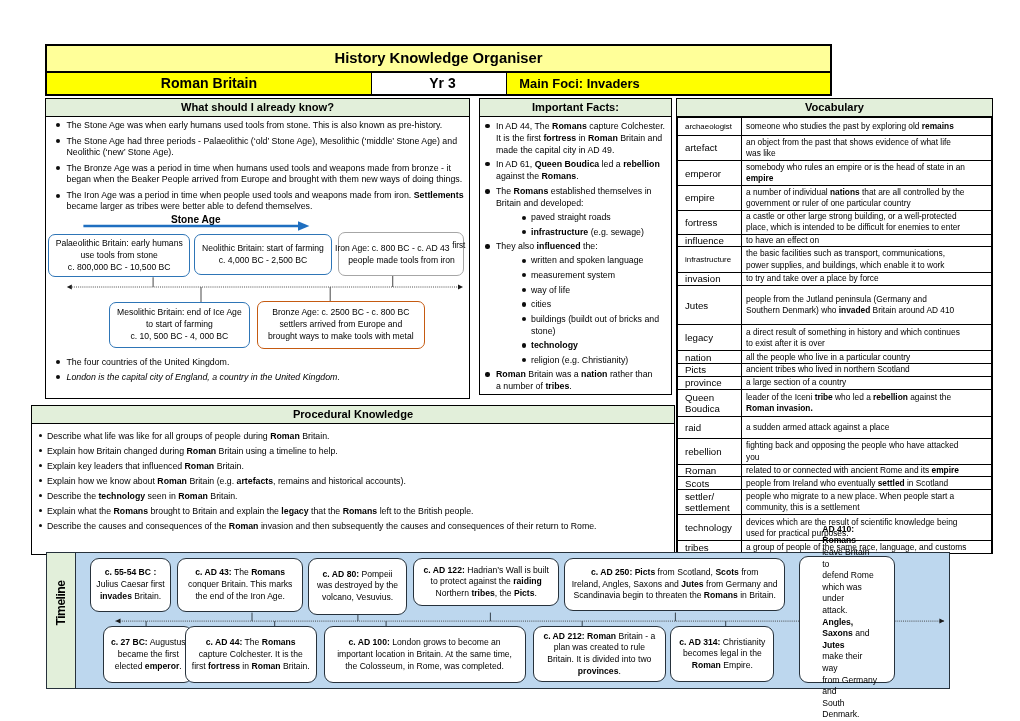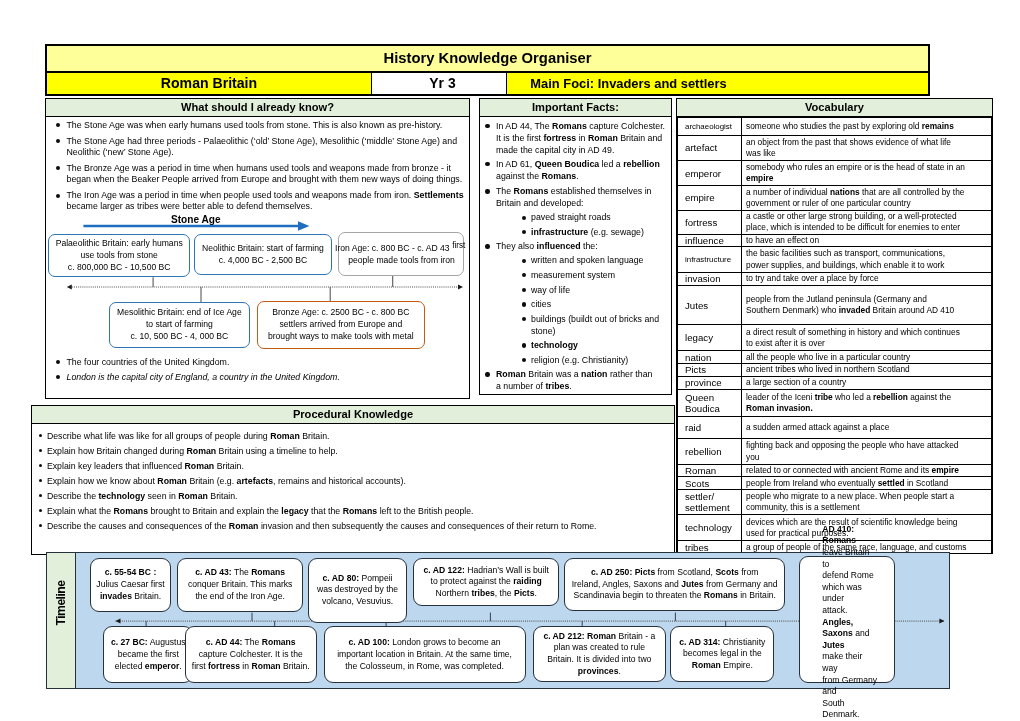--- a/index.html
+++ b/index.html
@@ -2,21 +2,21 @@
 <html><head>
 <meta charset="utf-8">
 <style>
   html,body{margin:0;padding:0;}
   body{width:1020px;height:721px;background:#fff;overflow:hidden;
        font-family:"Liberation Sans",sans-serif;}
   .page{position:relative;width:1020px;height:721px;}
   b{font-weight:bold;}
 
   
-  .hdr{position:absolute;left:45px;top:44px;width:885px;border:2px solid #000;box-sizing:border-box;}
+  .hdr{position:absolute;left:45px;top:44px;width:787px;border:2px solid #000;box-sizing:border-box;}
   .hdr-title{background:#ffff99;text-align:center;font-weight:bold;font-size:14.8px;
              line-height:25px;height:25px;border-bottom:2px solid #000;color:#000;}
   .hdr-row{display:flex;height:21px;background:#ffff00;}
   .hdr-topic{flex:0 0 325px;text-align:center;font-weight:bold;font-size:14.1px;line-height:21px;
              border-right:1.5px solid #000;box-sizing:border-box;}
   .hdr-year{flex:0 0 135px;background:#fff;text-align:center;font-weight:bold;font-size:13.9px;
             line-height:21px;border-right:1.5px solid #000;box-sizing:border-box;padding-left:7px;}
   .hdr-foci{flex:1;text-align:center;font-weight:bold;font-size:12.9px;line-height:21px;padding-right:178px;}
 
   
@@ -292,21 +292,21 @@
  <line x1="535.2" y1="68.1" x2="535.2" y2="76.1" stroke="#26313b" stroke-width="0.9"></line>
  <line x1="628.4" y1="59.6" x2="628.4" y2="68.1" stroke="#26313b" stroke-width="0.9"></line>
  <line x1="678.7" y1="68.1" x2="678.7" y2="76.1" stroke="#26313b" stroke-width="0.9"></line>
 </svg>
 <div class="ev" style="left:42.9px;top:4.9px;width:81.2px;height:54.1px;">
         <div class="evt"><b>c. 55-54 BC :</b><br>Julius Caesar first<br><b>invades</b> Britain.</div>
       </div>
 <div class="ev" style="left:130.1px;top:4.9px;width:126.1px;height:54.1px;">
         <div class="evt"><b>c. AD 43:</b> The <b>Romans</b><br>conquer Britain. This marks<br>the end of the Iron Age.</div>
       </div>
-<div class="ev" style="left:260.6px;top:4.8px;width:99.9px;height:65px;">
+<div class="ev" style="left:260.6px;top:4.8px;width:99.9px;height:57px;">
         <div class="evt"><b>c. AD 80:</b> Pompeii<br>was destroyed by the<br>volcano, Vesuvius.</div>
       </div>
 <div class="ev" style="left:366.3px;top:4.8px;width:145.8px;height:48.8px;">
         <div class="evt"><b>c. AD 122:</b> Hadrian’s Wall is built<br>to protect against the <b>raiding</b><br>Northern <b>tribes</b>, the <b>Picts</b>.</div>
       </div>
 <div class="ev" style="left:517.2px;top:4.8px;width:221px;height:53.5px;">
         <div class="evt"><b>c. AD 250: Picts</b> from Scotland, <b>Scots</b> from<br>Ireland, Angles, Saxons and <b>Jutes</b> from Germany and<br>Scandinavia begin to threaten the <b>Romans</b> in Britain.</div>
       </div>
 <div class="ev" style="left:56px;top:73.6px;width:90.4px;height:56.7px;">
         <div class="evt"><b>c. 27 BC:</b> Augustus<br>became the first<br>elected <b>emperor</b>.</div>

